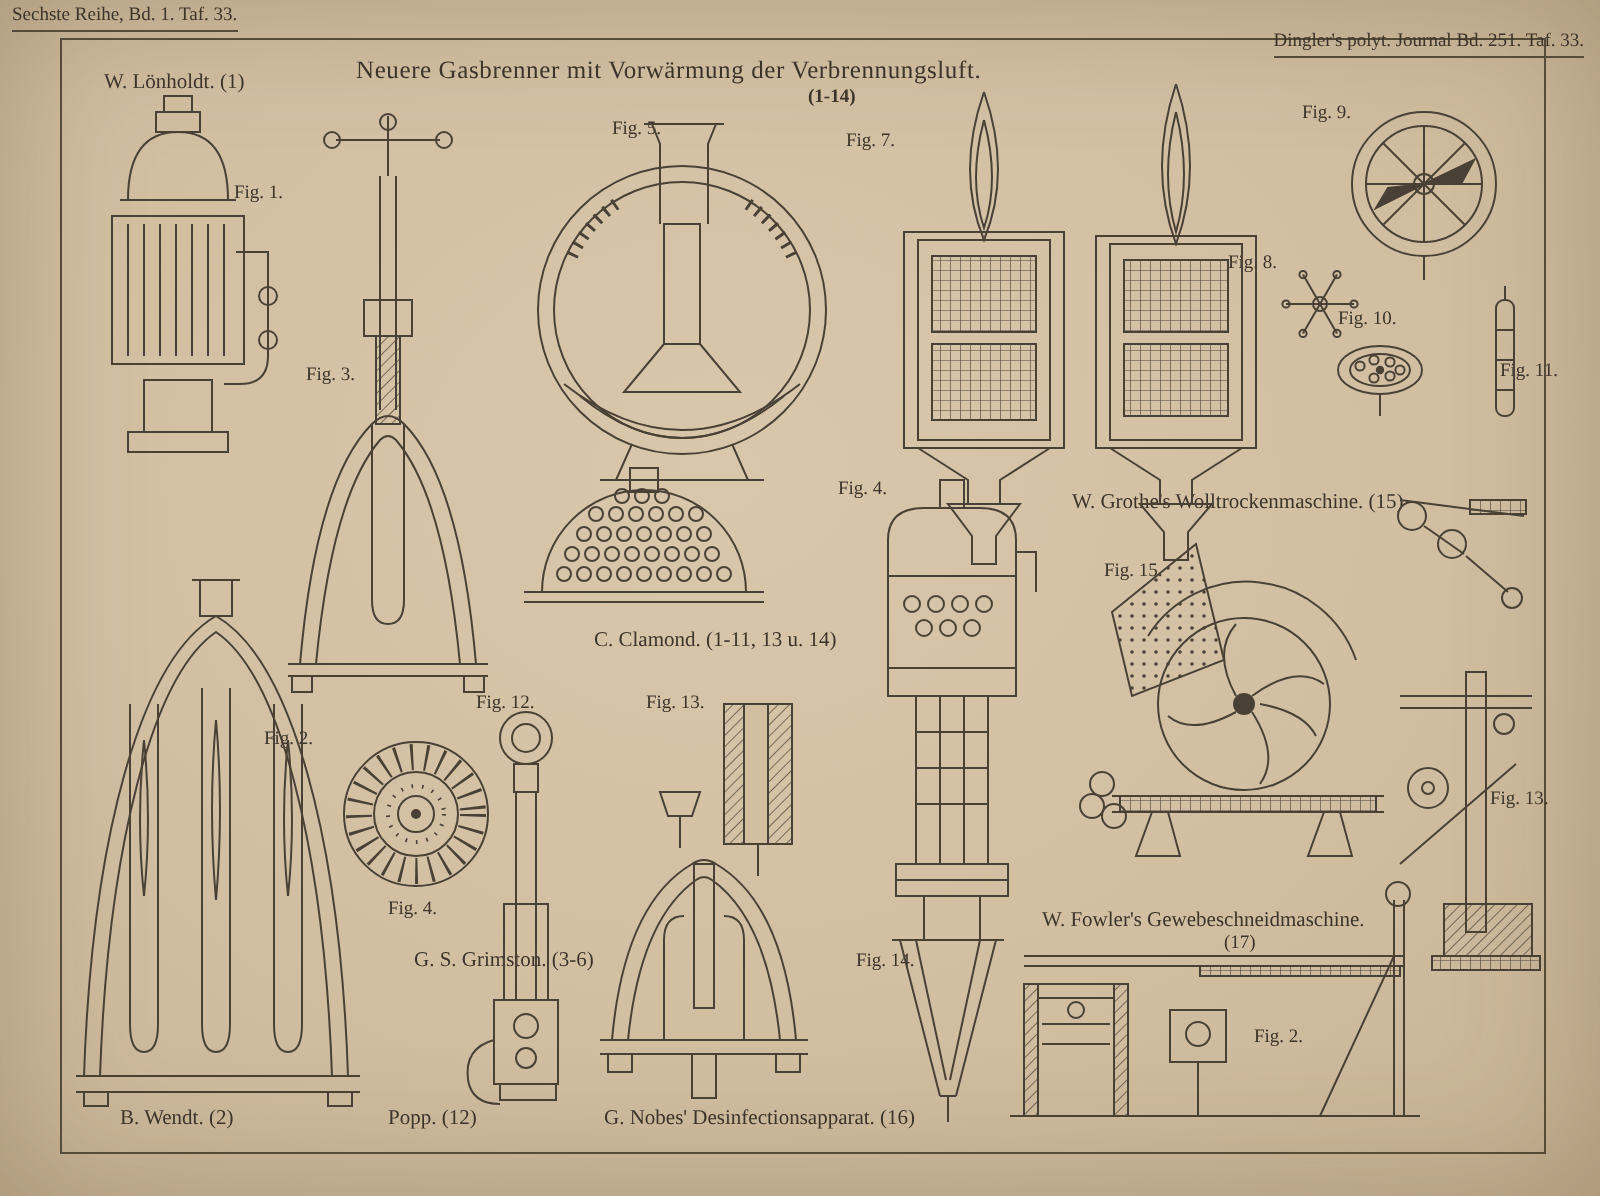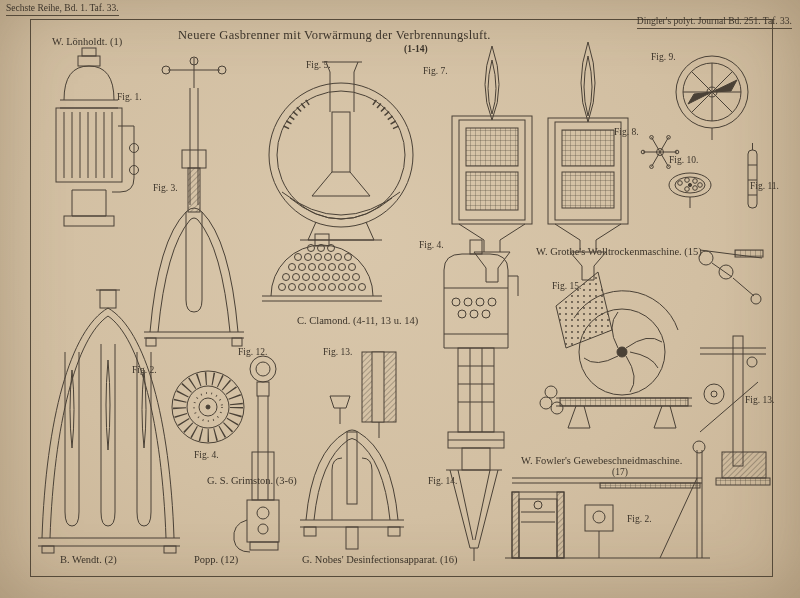--- a/index.html
+++ b/index.html
@@ -47,21 +47,21 @@
 
 <div id="page">
   <div id="frame"></div>
 
   <span class="lbl hdr" id="hl">Sechste Reihe, Bd. 1. Taf. 33.</span>
   <span class="lbl hdr" id="hr">Dingler's polyt. Journal Bd. 251. Taf. 33.</span>
   <span class="lbl" id="ttl">Neuere Gasbrenner mit Vorwärmung der Verbrennungsluft.</span>
   <span class="lbl" id="rng">(1-14)</span>
 
   <span class="lbl attr" id="a-lon">W. Lönholdt. (1)</span>
-  <span class="lbl attr" id="a-cla">C. Clamond. (4-11, 13 u. 14)</span>
+  <span class="lbl attr" id="a-cla">C. Clamond. (1-11, 13 u. 14)</span>
   <span class="lbl attr" id="a-gri">G. S. Grimston. (3-6)</span>
   <span class="lbl attr" id="a-gro">W. Grothe's Wolltrockenmaschine. (15)</span>
   <span class="lbl attr" id="a-fow">W. Fowler's Gewebeschneidmaschine.</span>
   <span class="lbl fig" id="a-fow2">(17)</span>
   <span class="lbl attr" id="a-wen">B. Wendt. (2)</span>
   <span class="lbl attr" id="a-pop">Popp. (12)</span>
   <span class="lbl attr" id="a-nob">G. Nobes' Desinfectionsapparat. (16)</span>
 
   <span class="lbl fig" id="f1">Fig. 1.</span>
   <span class="lbl fig" id="f2">Fig. 2.</span>

